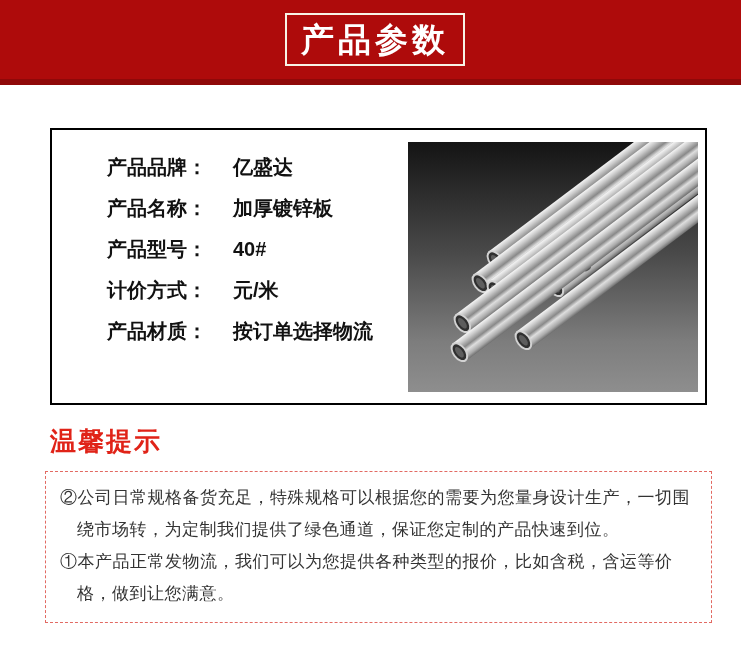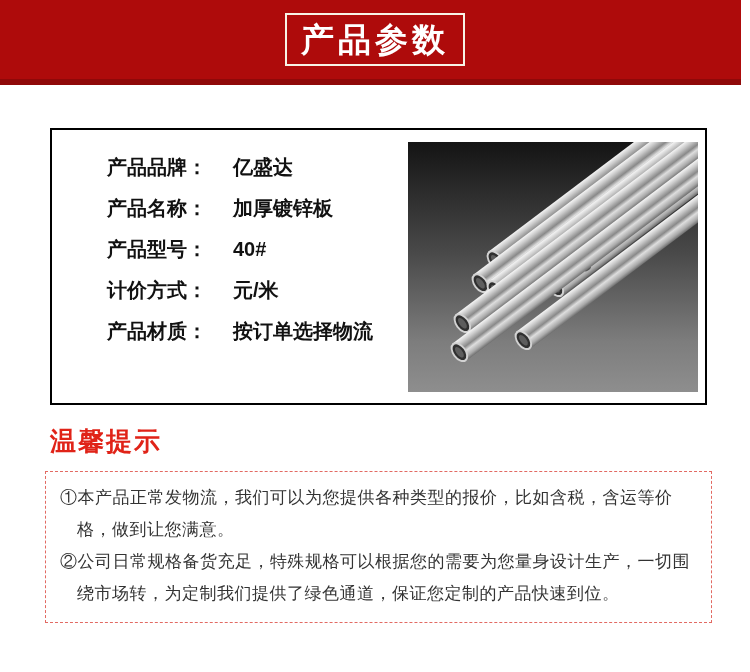--- a/index.html
+++ b/index.html
@@ -187,17 +187,17 @@
           <ellipse cx="3" cy="0" rx="7" ry="11.2" fill="#d2d2d2"></ellipse>
           <ellipse cx="3" cy="0" rx="5.2" ry="9" fill="#303030"></ellipse>
           <ellipse cx="3" cy="0" rx="3" ry="6.2" fill="#5d5d5d"></ellipse>
         </g>
       </svg>
     </div>
   </section>
 
   <h2 class="tips-heading">温馨提示</h2>
   <div class="tips-box">
+    <p class="tip">②公司日常规格备货充足，特殊规格可以根据您的需要为您量身设计生产，一切围绕市场转，为定制我们提供了绿色通道，保证您定制的产品快速到位。</p>
     <p class="tip">①本产品正常发物流，我们可以为您提供各种类型的报价，比如含税，含运等价格，做到让您满意。</p>
-    <p class="tip">②公司日常规格备货充足，特殊规格可以根据您的需要为您量身设计生产，一切围绕市场转，为定制我们提供了绿色通道，保证您定制的产品快速到位。</p>
   </div>
 
 </div>
 
 </body></html>

